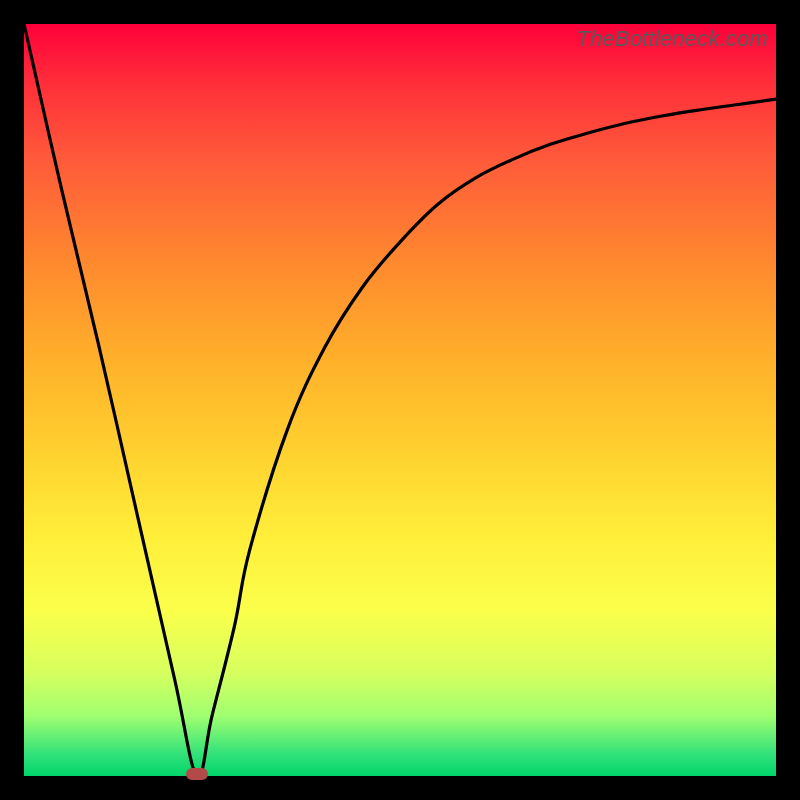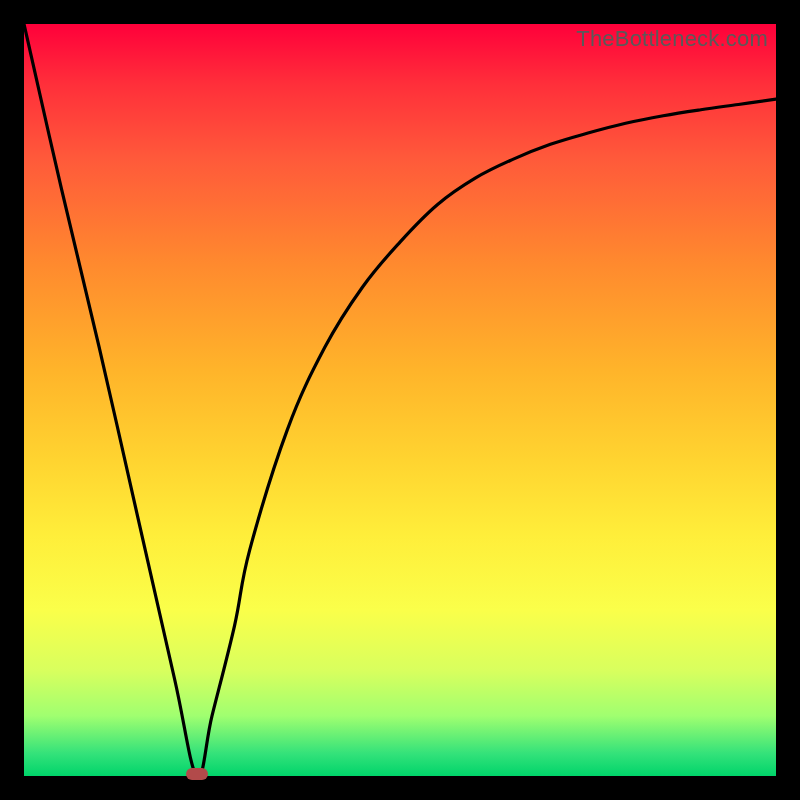--- a/index.html
+++ b/index.html
@@ -34,20 +34,21 @@
   }
   .watermark {
     position: absolute;
     top: 2px;
     right: 8px;
     font-family: Arial, Helvetica, sans-serif;
     font-size: 22px;
     color: #5a5a5a;
     letter-spacing: 0.2px;
     user-select: none;
+    font-style: italic;
   }
   .curve {
     position: absolute;
     left: 0; top: 0;
     width: 752px;
     height: 752px;
     pointer-events: none;
   }
   .marker {
     position: absolute;

